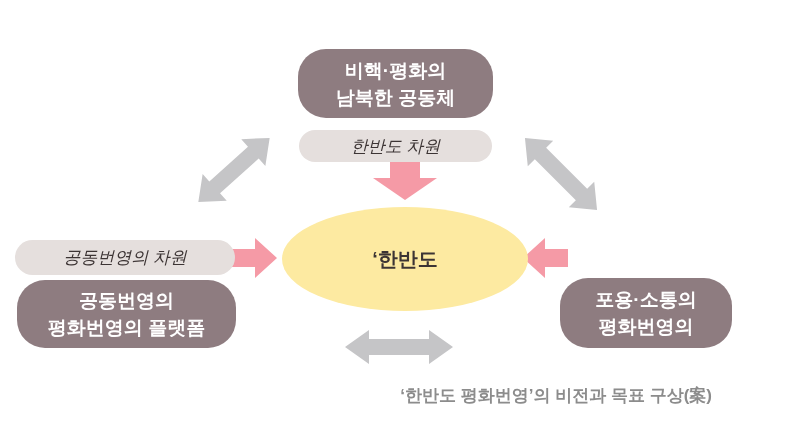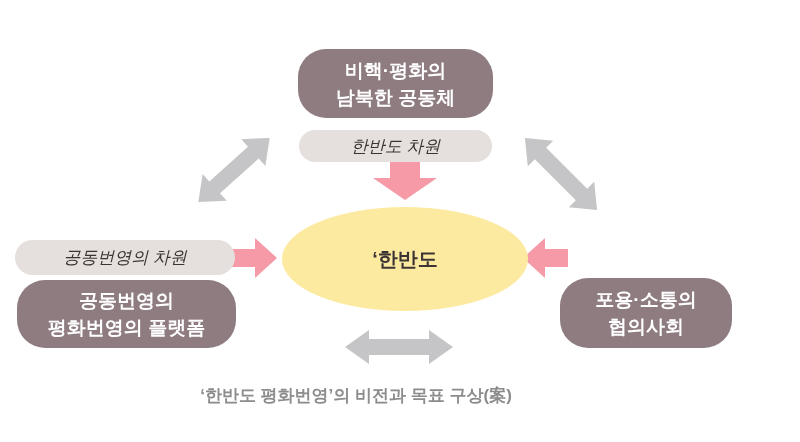--- a/index.html
+++ b/index.html
@@ -50,21 +50,21 @@
     font-size:20px;
     line-height:29px;
     display:flex;flex-direction:column;
     align-items:center;justify-content:center;
     text-align:center;
   }
   .pink-arrow polygon{fill:var(--pink);}
   .gray-arrow polygon{fill:var(--gray-arrow);}
   .caption{
     width:712px;
-    text-align:center;
+    text-align:right;
     color:var(--caption);
     font-size:17px;
     font-weight:600;
   }
   .line{display:block;}
 </style>
 </head>
 <body>
 
 <div class="canvas">
@@ -107,21 +107,21 @@
   </div>
 
   <div class="abs dark-box" style="left:17px;top:280px;width:219px;height:68px;">
     <span class="line">공동번영의</span>
     <span class="line">평화번영의 플랫폼</span>
   </div>
 
 
   <div class="abs dark-box" style="left:560px;top:278px;width:172px;height:70px;">
     <span class="line">포용·소통의</span>
-    <span class="line">협의사회</span>
+    <span class="line">평화번영의</span>
   </div>
 
   <div class="abs ellipse" style="left:282px;top:207px;width:246px;height:104px;">
     <span class="line">‘한반도</span>
   </div>
 
   <div class="abs caption" style="left:0px;top:384px;">‘한반도 평화번영’의 비전과 목표 구상(案)</div>
 
 </div>
 

